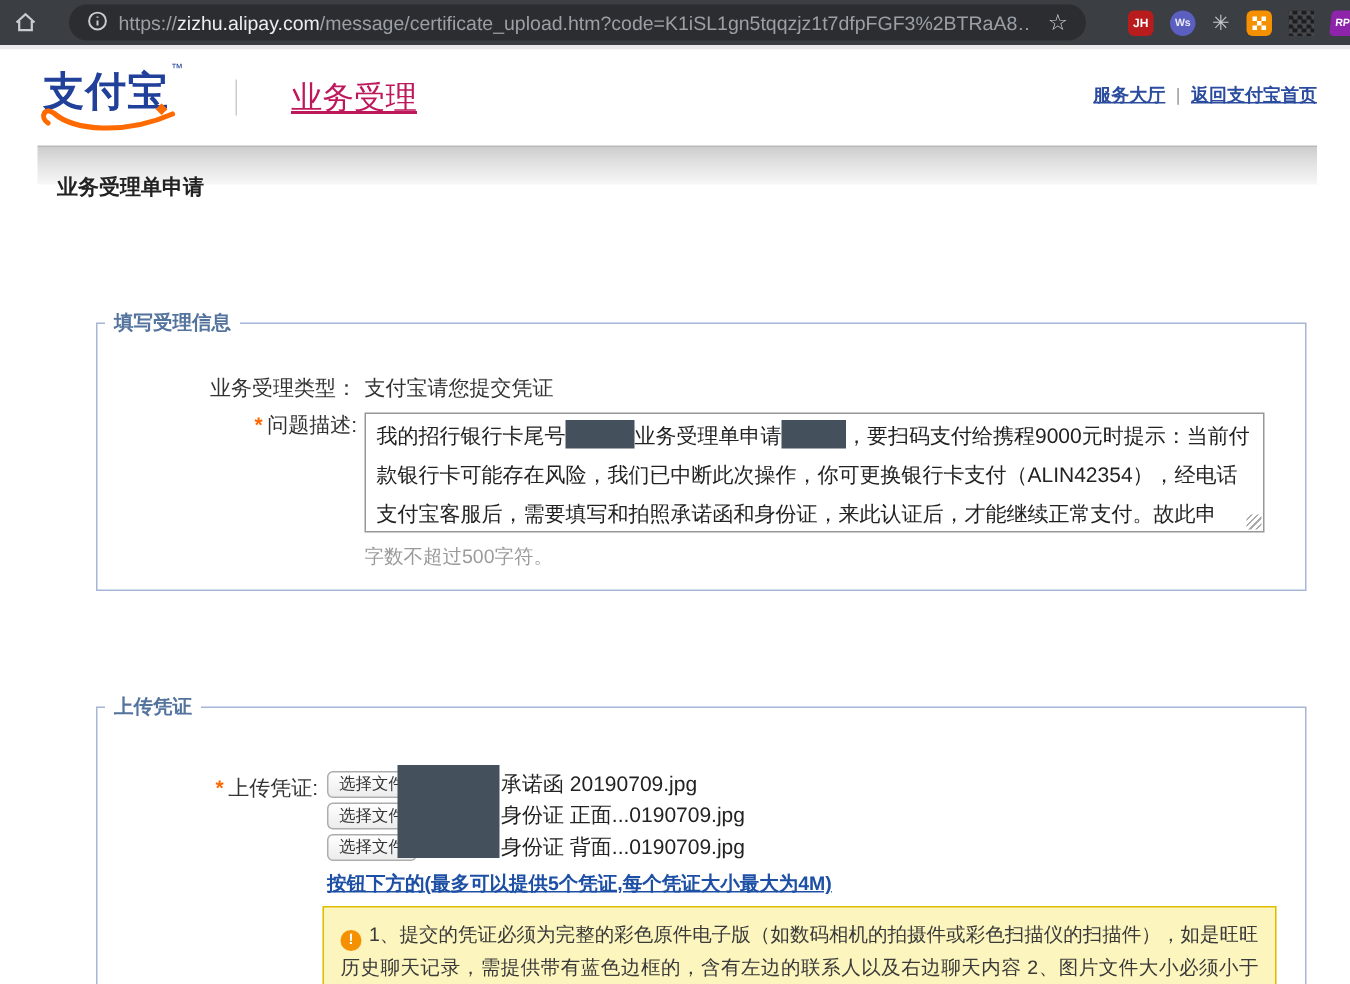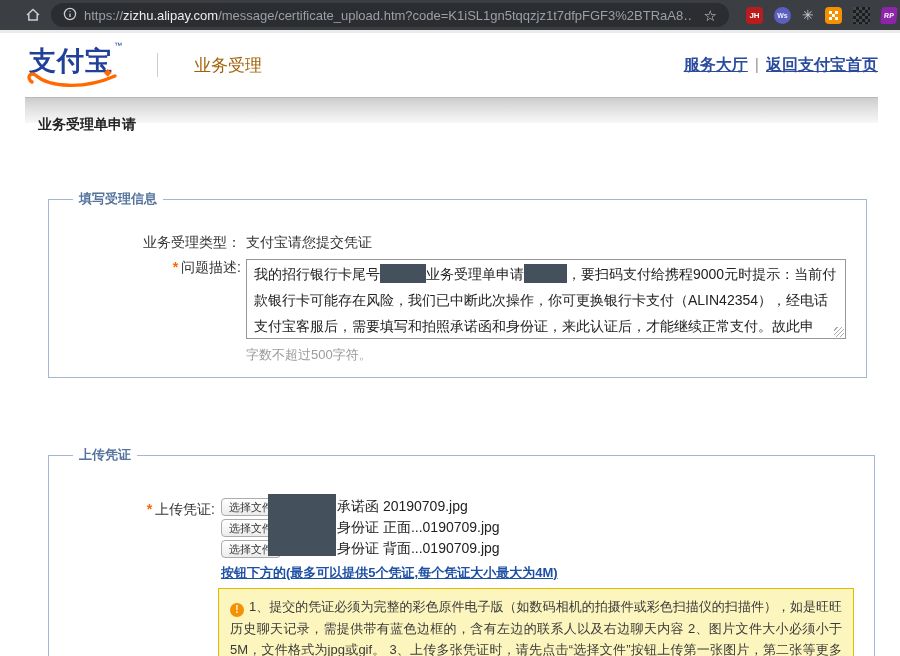--- a/index.html
+++ b/index.html
@@ -1,21 +1,21 @@
 <!DOCTYPE html>
 <html><head>
 <meta charset="utf-8">
 <style>
   html,body{margin:0;padding:0;background:#fff;}
   .stage{position:relative;width:900px;height:656px;overflow:hidden;background:#fff;
          font-family:"Liberation Sans",sans-serif;}
 
   
   .browser{position:absolute;top:0;left:0;width:900px;height:30px;background:#3B3E43;
-           display:flex;align-items:center;padding:0 24px;box-sizing:border-box;gap:9px;}
+           display:flex;align-items:center;padding:0 8px;box-sizing:border-box;gap:20px;}
   .top-strip{position:absolute;top:30px;left:0;width:100%;height:3px;background:#EBEBEB;}
   .home-ic{flex:none;display:flex;}
   .omnibox{flex:none;width:678px;height:24px;border-radius:12px;background:#2B2D31;
            display:flex;align-items:center;padding:0 12px;box-sizing:border-box;gap:7px;
            font-size:13px;color:#9AA0A6;}
   .url{white-space:nowrap;overflow:hidden;flex:1;}
   .url .host{color:#ECEDEE;}
   .star{color:#D3D5D8;font-size:15px;line-height:15px;flex:none;margin-left:6px;}
   .exts{display:flex;align-items:center;gap:11px;margin-left:8px;}
   .ext-jh{width:17px;height:17px;border-radius:4px;background:#b91c1c;color:#fff;font-size:8px;
@@ -33,33 +33,33 @@
 
   
   .site-header{position:absolute;top:33px;left:0;width:100%;height:64px;background:#fff;}
   .logo-wrap{position:absolute;left:25px;top:8px;display:flex;align-items:center;gap:24px;}
   .logo{position:relative;width:96px;height:48px;}
   .logo-text{position:absolute;top:2px;left:4px;font-size:27px;font-weight:bold;color:#21409A;
              letter-spacing:1px;}
   .logo-tm{position:absolute;right:-1px;top:0;font-size:8px;color:#21409A;}
   .logo-swoosh{position:absolute;left:0;bottom:0;}
   .header-divider{width:1px;height:24px;background:#CCC;margin:0 12px;align-self:center;}
-  .app-title{font-size:17px;color:#a16207;}
-  .header-links{position:absolute;right:22px;top:22px;font-size:16px;font-weight:bold;}
+  .app-title{font-size:21px;color:#be185d;text-decoration:underline;}
+  .header-links{position:absolute;right:22px;top:22px;font-size:12px;font-weight:bold;}
   .header-links a{color:#2B4C9E;text-decoration:underline;cursor:pointer;}
   .link-sep{color:#999;margin:0 7px;font-weight:normal;}
 
   
   .section-bar{position:absolute;top:97px;left:25px;width:853px;height:26px;box-sizing:border-box;
                border-top:1px solid #B9B9B9;
                background:linear-gradient(180deg,#CDCDCD 0%,#E2E2E2 45%,#F7F7F7 100%);}
   .section-bar span{display:block;padding:18px 0 0 13px;font-size:14px;font-weight:bold;color:#222;}
 
   
-  fieldset{position:absolute;border:1px solid #A5B6D6;margin:0;padding:0 20px 12px;
+  fieldset{position:absolute;border:1px solid #A5B6D6;margin:16px;padding:0 1px 12px;
            box-sizing:border-box;background:#fff;}
   legend{font-size:13px;font-weight:bold;color:#54749E;padding:0 6px;margin-left:4px;}
   #fs-info{left:48px;top:190px;width:807px;height:188px;}
   #fs-upload{left:48px;top:446px;width:807px;height:260px;}
 
   .f-row{display:flex;}
   .f-label{flex:none;text-align:right;font-size:14px;color:#333;}
   #fs-info .f-label{width:172px;margin-right:5px;}
   #fs-upload .f-label{width:146px;margin-right:6px;padding-top:4px;}
   .req{color:#F60;font-weight:bold;margin-right:3px;}

